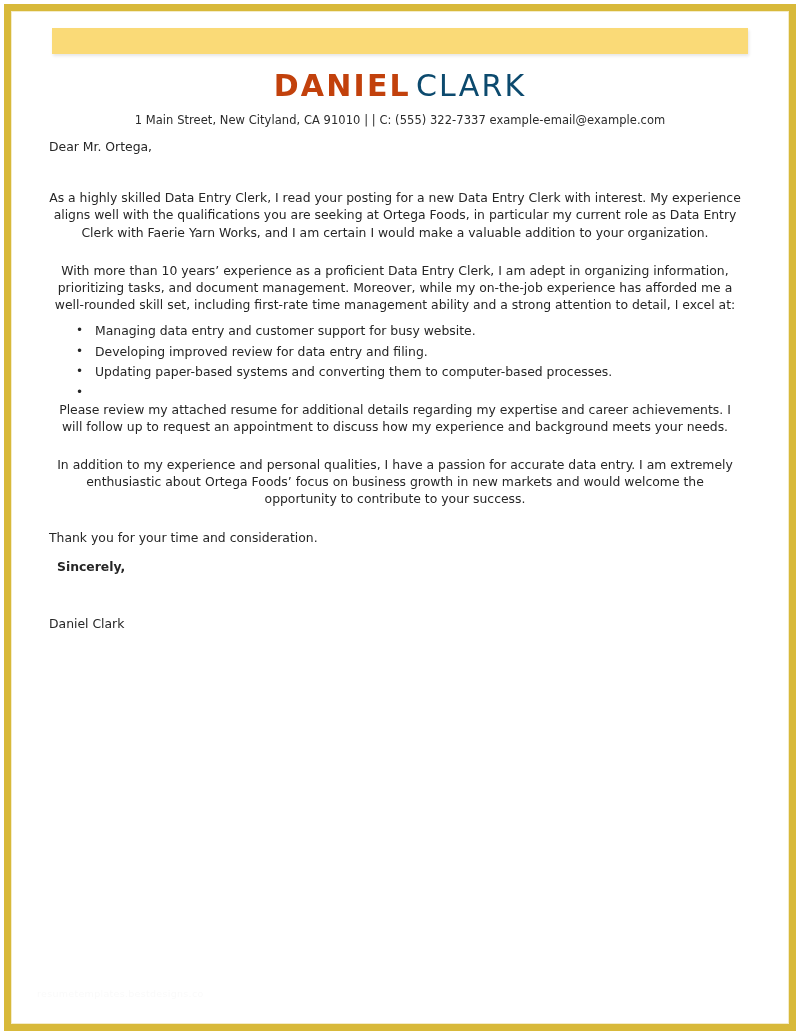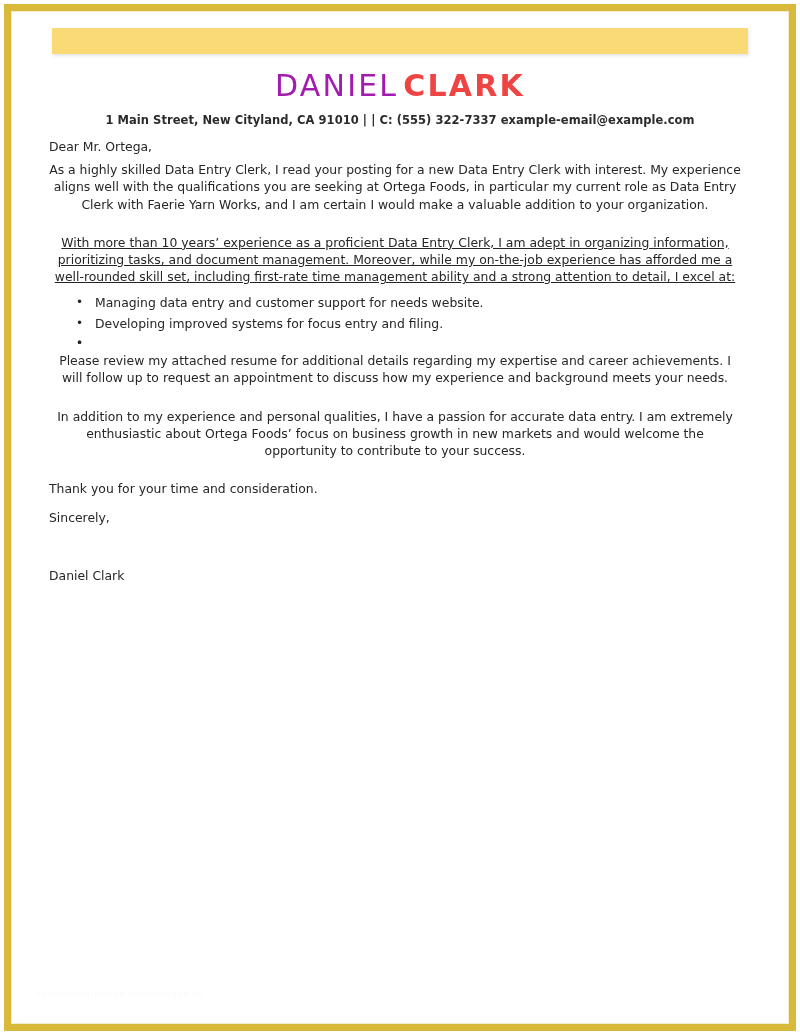--- a/index.html
+++ b/index.html
@@ -74,57 +74,56 @@
     width: 776px;
     text-align: center;
   }
   .name-line {
     font-size: 30px;
     letter-spacing: 2.2px;
     line-height: 1.05;
     white-space: nowrap;
   }
   .name-first {
-    color: #a21caf;
+    color: #c2410c;
+    font-weight: bold;
+  }
+  .name-last {
+    color: #0c4a6e;
     font-weight: normal;
-  }
-  .name-last {
-    color: #ef4444;
-    font-weight: bold;
     margin-left: 5px;
   }
   .contact-line {
     margin-top: 11px;
     font-size: 11.5px;
-    font-weight: bold;
+    font-weight: normal;
     color: #2b2b2b;
     letter-spacing: 0.05px;
     white-space: nowrap;
   }
 
   
   .body {
     position: absolute;
     left: 37px;
     top: 126px;
     width: 692px;
     color: #262626;
     font-size: 12.4px;
     line-height: 17.2px;
   }
   .salutation {
-    margin: 0 0 6px 0;
+    margin: 0 0 34px 0;
   }
   .para {
     margin: 0 0 21px 0;
     text-align: center;
   }
   .para.tight {
     margin-bottom: 9px;
-    text-decoration: underline;
   }
   .skills {
     margin: 0 0 20px 0;
     padding: 0 0 0 46px;
     list-style: none;
   }
   .skills li {
     position: relative;
     margin: 0 0 3px 0;
     line-height: 17.4px;
@@ -133,21 +132,22 @@
     position: absolute;
     left: -19px;
     top: 0;
     color: #262626;
     font-size: 12px;
   }
   .closing {
     margin: 0 0 12px 0;
   }
   .signoff {
-    margin: 0;
+    margin: 8px;
+    font-weight: bold;
   }
   .signature-name {
     margin: 40px 0 0 0;
   }
 
   
   .watermark {
     position: absolute;
     left: 25px;
     bottom: 24px;
@@ -178,23 +178,23 @@
 
     <div class="body">
 
       <p class="salutation">Dear Mr. Ortega,</p>
 
       <p class="para">As a highly skilled Data Entry Clerk, I read your posting for a new Data Entry Clerk with interest. My experience aligns well with the qualifications you are seeking at Ortega Foods, in particular my current role as Data Entry Clerk with Faerie Yarn Works, and I am certain I would make a valuable addition to your organization.</p>
 
       <p class="para tight">With more than 10 years’ experience as a proficient Data Entry Clerk, I am adept in organizing information, prioritizing tasks, and document management. Moreover, while my on-the-job experience has afforded me a well-rounded skill set, including first-rate time management ability and a strong attention to detail, I excel at:</p>
 
       <ul class="skills">
-        <li><span class="bullet">•</span><span>Managing data entry and customer support for needs website.</span></li>
-        <li><span class="bullet">•</span><span>Developing improved systems for focus entry and filing.</span></li>
-        <li><span class="bullet">•</span></li>
+        <li><span class="bullet">•</span><span>Managing data entry and customer support for busy website.</span></li>
+        <li><span class="bullet">•</span><span>Developing improved review for data entry and filing.</span></li>
+        <li><span class="bullet">•</span><span>Updating paper-based systems and converting them to computer-based processes.</span></li>
         <li><span class="bullet">•</span></li>
       </ul>
 
       <p class="para">Please review my attached resume for additional details regarding my expertise and career achievements. I will follow up to request an appointment to discuss how my experience and background meets your needs.</p>
 
       <p class="para">In addition to my experience and personal qualities, I have a passion for accurate data entry. I am extremely enthusiastic about Ortega Foods’ focus on business growth in new markets and would welcome the opportunity to contribute to your success.</p>
 
       <p class="closing">Thank you for your time and consideration.</p>
 
       <p class="signoff">Sincerely,</p>

